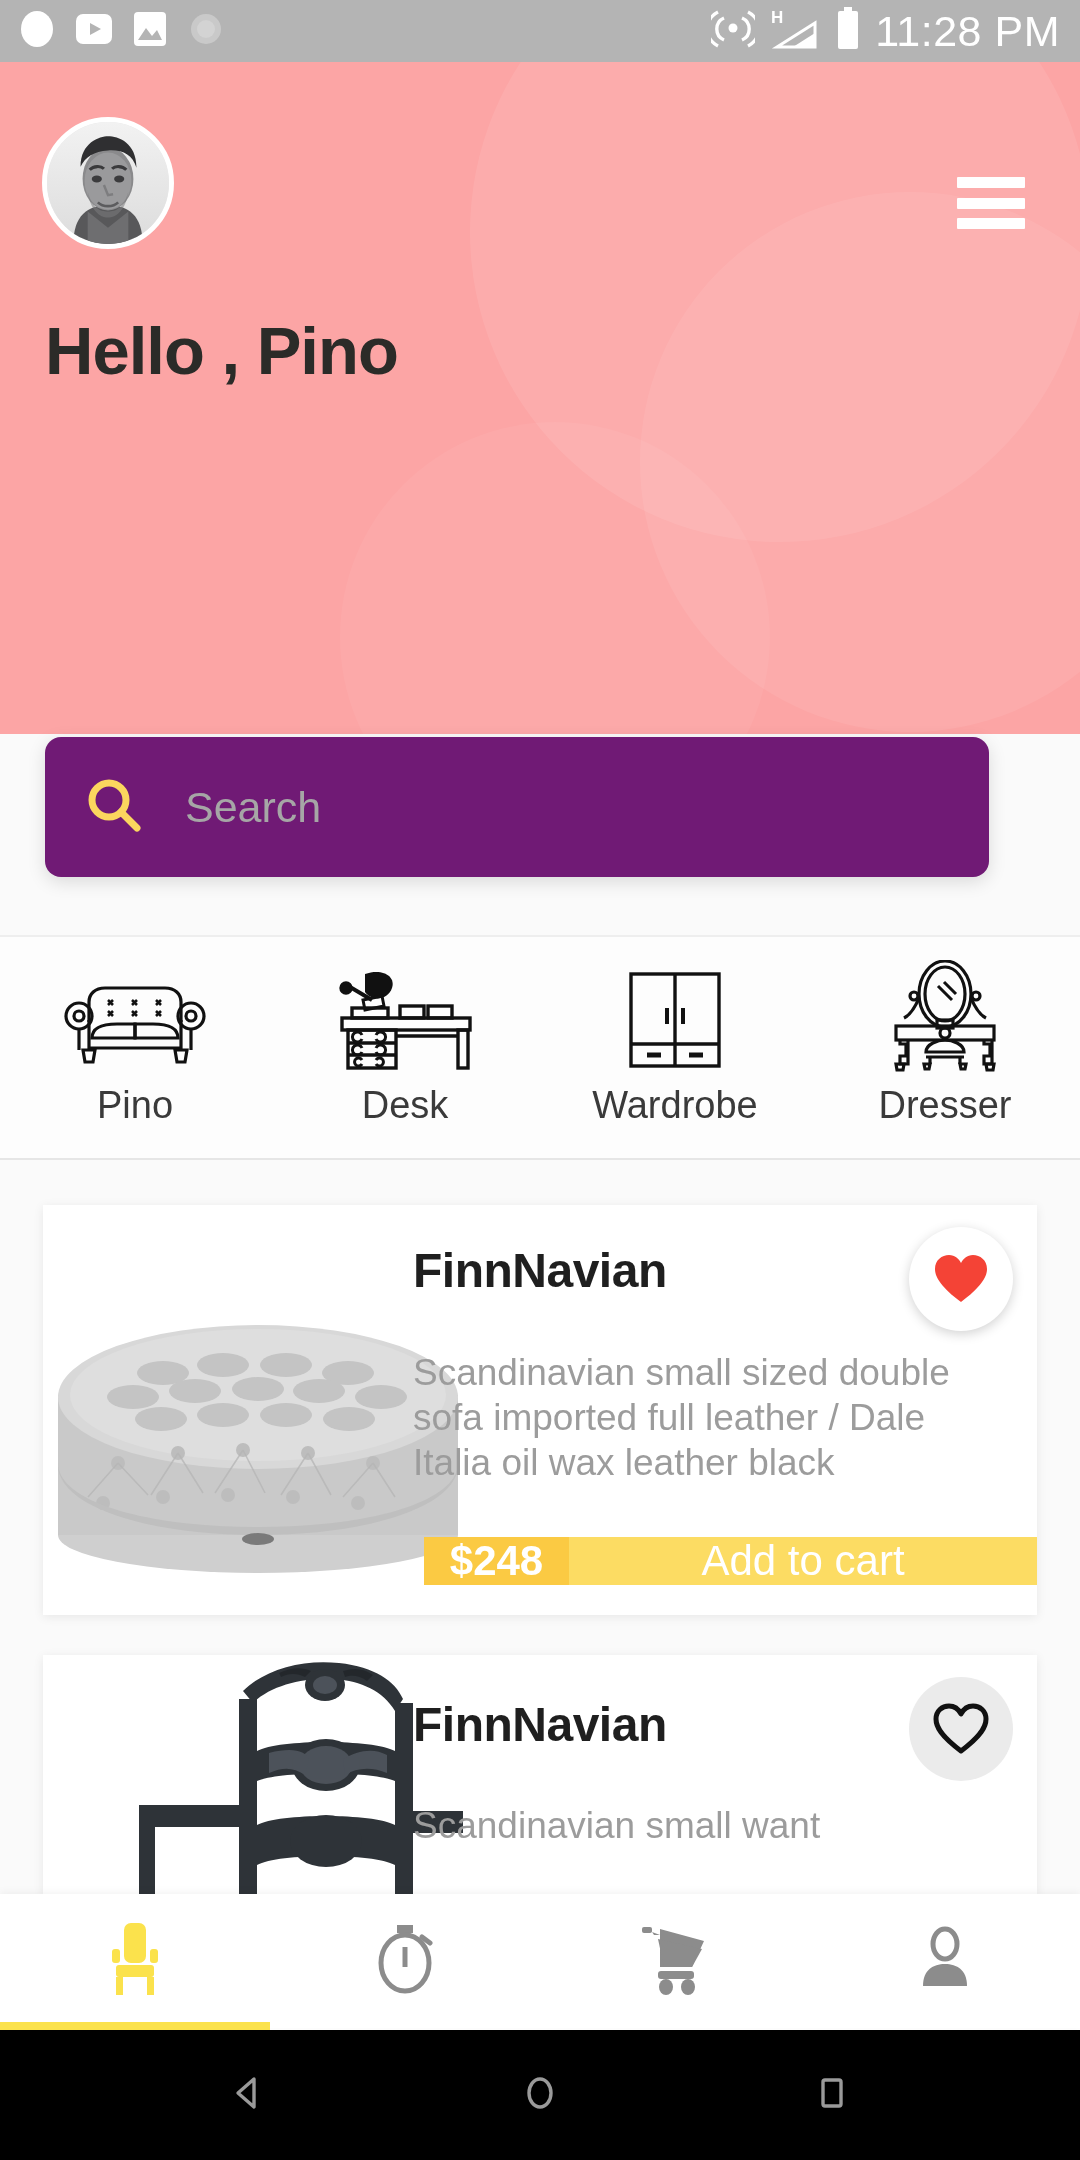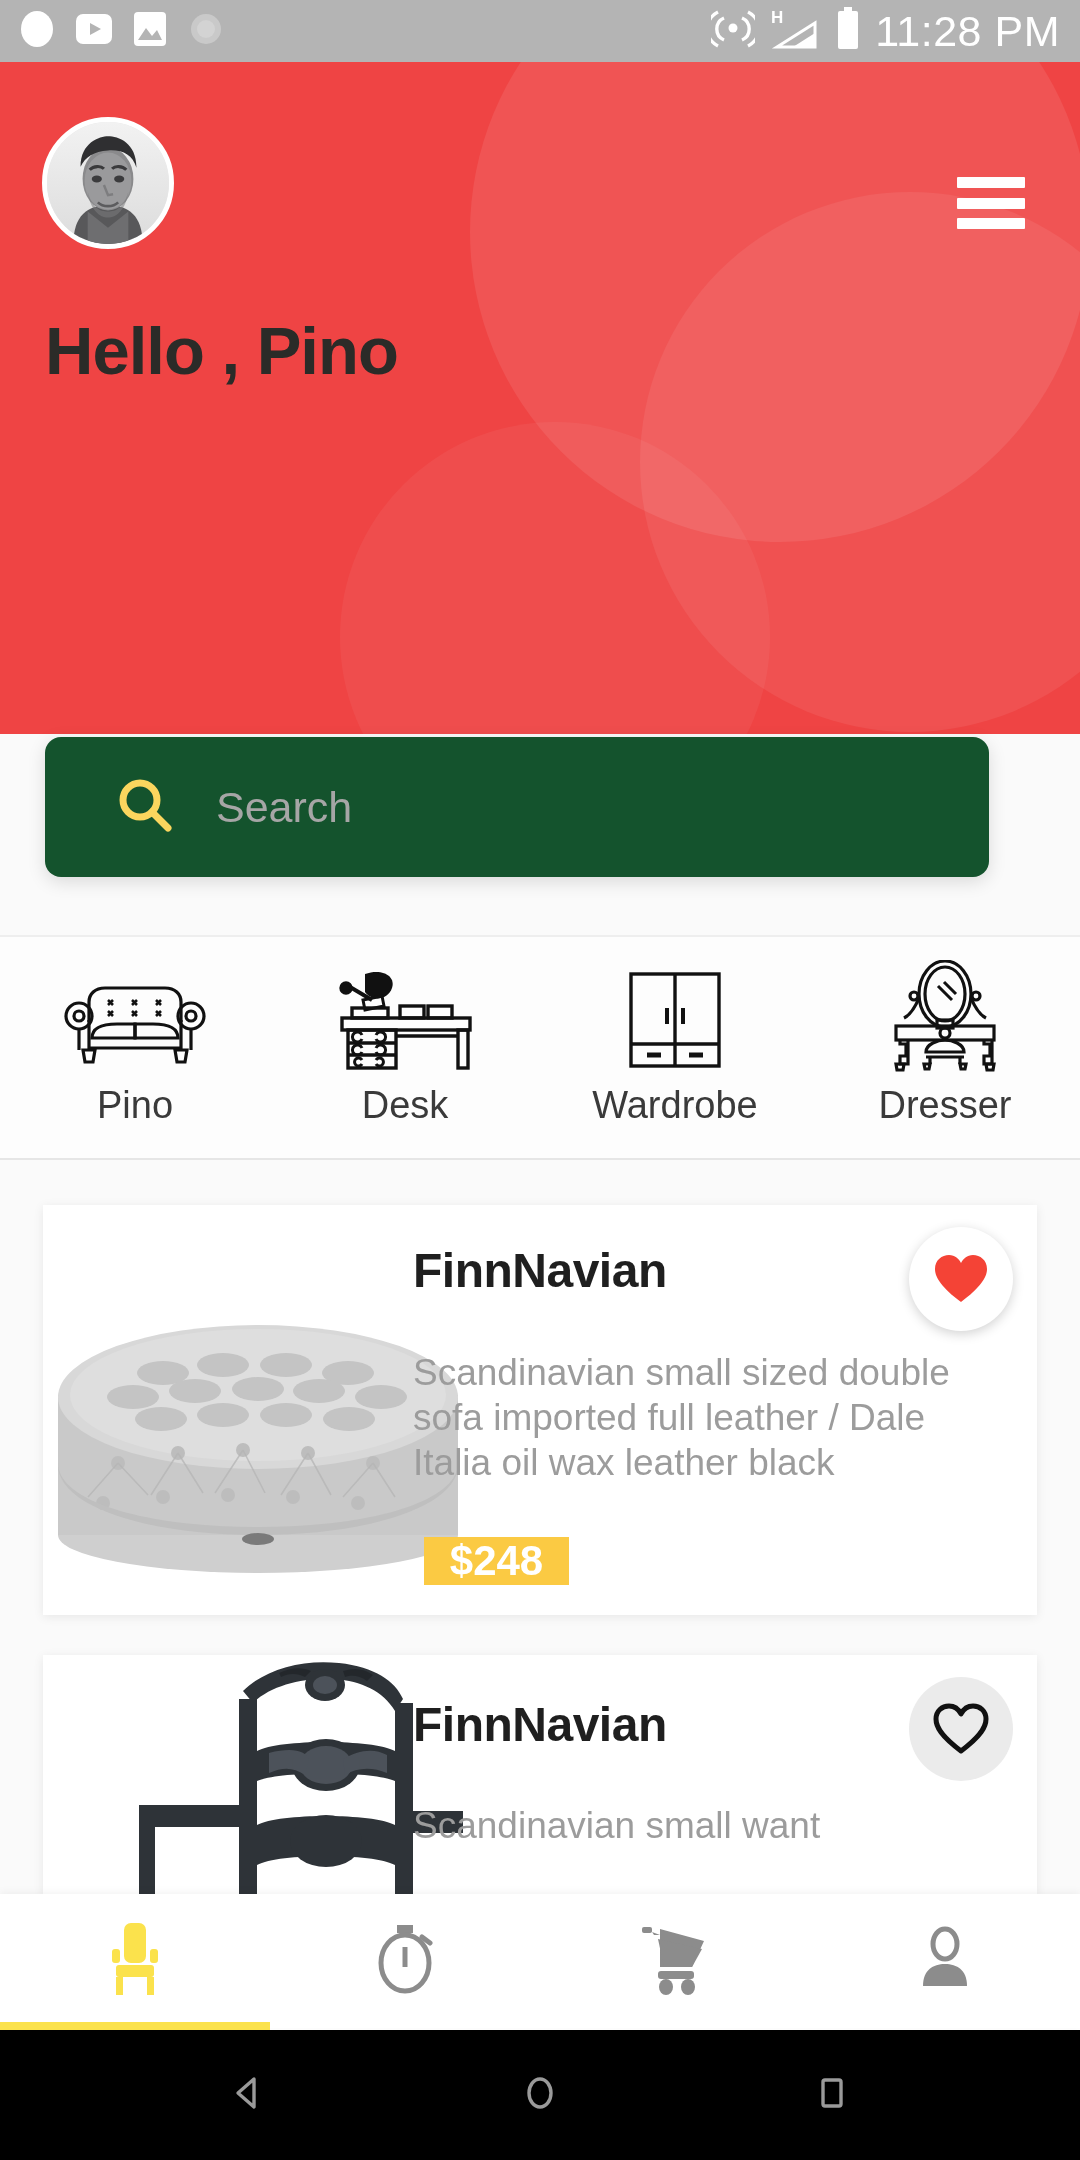--- a/index.html
+++ b/index.html
@@ -17,21 +17,21 @@
     background:#b4b4b4; display:flex; align-items:center; padding:0 20px;
   }
   .sb-left{ display:flex; align-items:center; gap:22px; }
   .sb-right{ margin-left:auto; display:flex; align-items:center; gap:14px; }
   .sb-ic{ display:block; }
   #sb-time{ color:#fff; font-size:43px; letter-spacing:.5px; font-family:Liberation Sans, sans-serif; }
 
   
   #header{
     position:absolute; left:0; top:62px; width:1080px; height:672px;
-    background:#ef4444; overflow:hidden;
+    background:#fca5a5; overflow:hidden;
   }
   .hcircle{ position:absolute; border-radius:50%; background:rgba(255,255,255,.085); }
   #hc1{ width:620px; height:620px; left:470px; top:-140px; }
   #hc2{ width:540px; height:540px; left:640px; top:130px; background:rgba(255,255,255,.07); }
   #hc3{ width:430px; height:430px; left:340px; top:360px; background:rgba(255,255,255,.05); }
 
   #avatar{
     position:absolute; left:42px; top:55px; width:132px; height:132px;
     border-radius:50%; background:#e9e9e9; border:5px solid #fff; overflow:hidden;
   }
@@ -54,23 +54,23 @@
 
   
   #pagebg{
     position:absolute; left:0; top:734px; width:1080px; height:1160px;
     background:#fafafa;
   }
 
   
   #searchbar{
     position:absolute; left:45px; top:737px; width:944px; height:140px;
-    background:#14532d; border-radius:16px;
+    background:#701a75; border-radius:16px;
     box-shadow:0 5px 18px rgba(0,0,0,.13);
-    display:flex; align-items:center; padding-left:71px;
+    display:flex; align-items:center; padding-left:40px;
   }
   #search-icon{ flex:0 0 auto; margin-right:42px; }
   #search-input{
     border:none; outline:none; background:transparent;
     font-family:"Liberation Sans", sans-serif;
     font-size:43px; color:#9a9a9a; width:780px;
   }
   #search-input::placeholder{ color:#a6a6a6; }
 
   
@@ -397,20 +397,21 @@
   <div class="heart-btn" id="heart1">
     <svg width="56" height="52" viewBox="0 0 56 52">
       <path d="M28 49 C8 34 2 24 2 16 C2 7 9 2 16 2 C22 2 26 6 28 10 C30 6 34 2 40 2 C47 2 54 7 54 16 C54 24 48 34 28 49 Z" fill="#f44336"></path>
     </svg>
   </div>
 
   <div class="card-desc" style="left:370px; top:145px;">Scandinavian small sized double sofa imported full leather / Dale Italia oil wax leather black</div>
 
   <div id="buyrow">
     <div id="price">$248</div>
+    <div id="addcart">Add to cart</div>
   </div>
 </div>
 
 <div class="card" id="card2">
   <div class="card-img">
     <svg width="440" height="240" viewBox="0 0 440 240">
       <rect width="440" height="240" fill="#fff"></rect>
       <g fill="#2e3338">
         <path d="M200 36 C222 14 260 4 296 8 C332 12 352 26 360 44 L352 56 C340 36 318 26 292 24 C262 22 228 30 210 48 Z"></path>
         <ellipse cx="282" cy="30" rx="20" ry="16"></ellipse>

